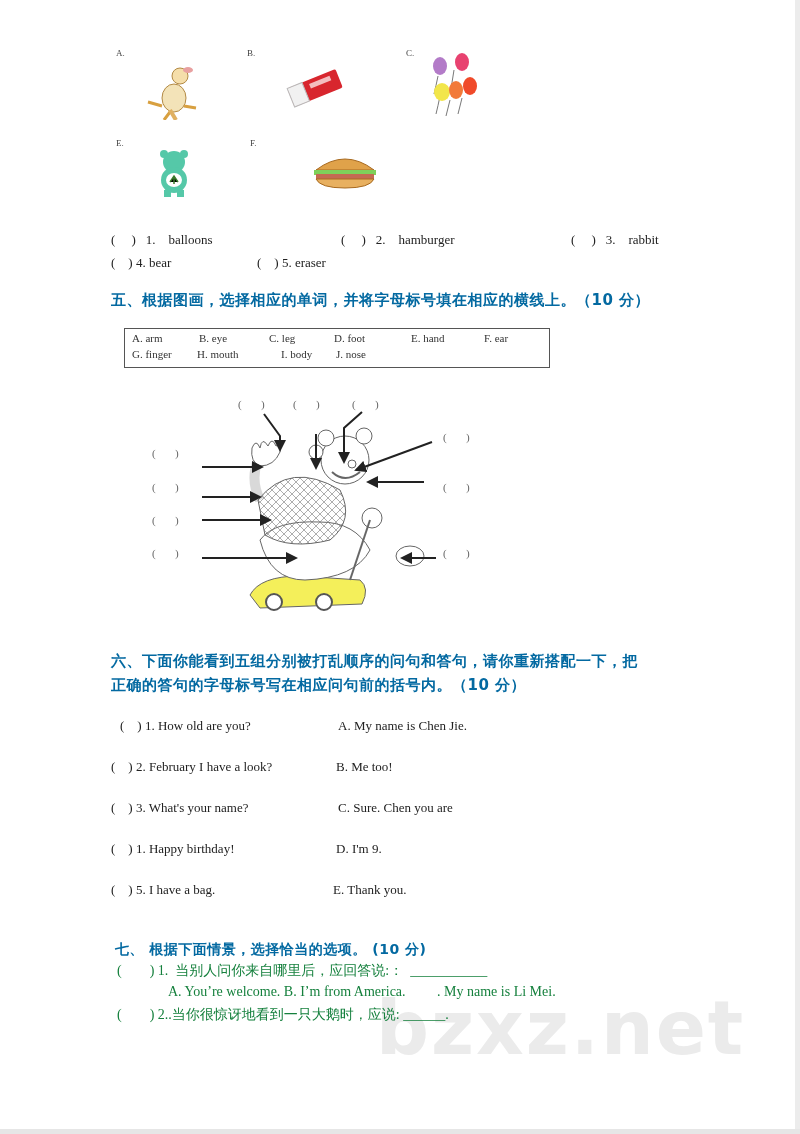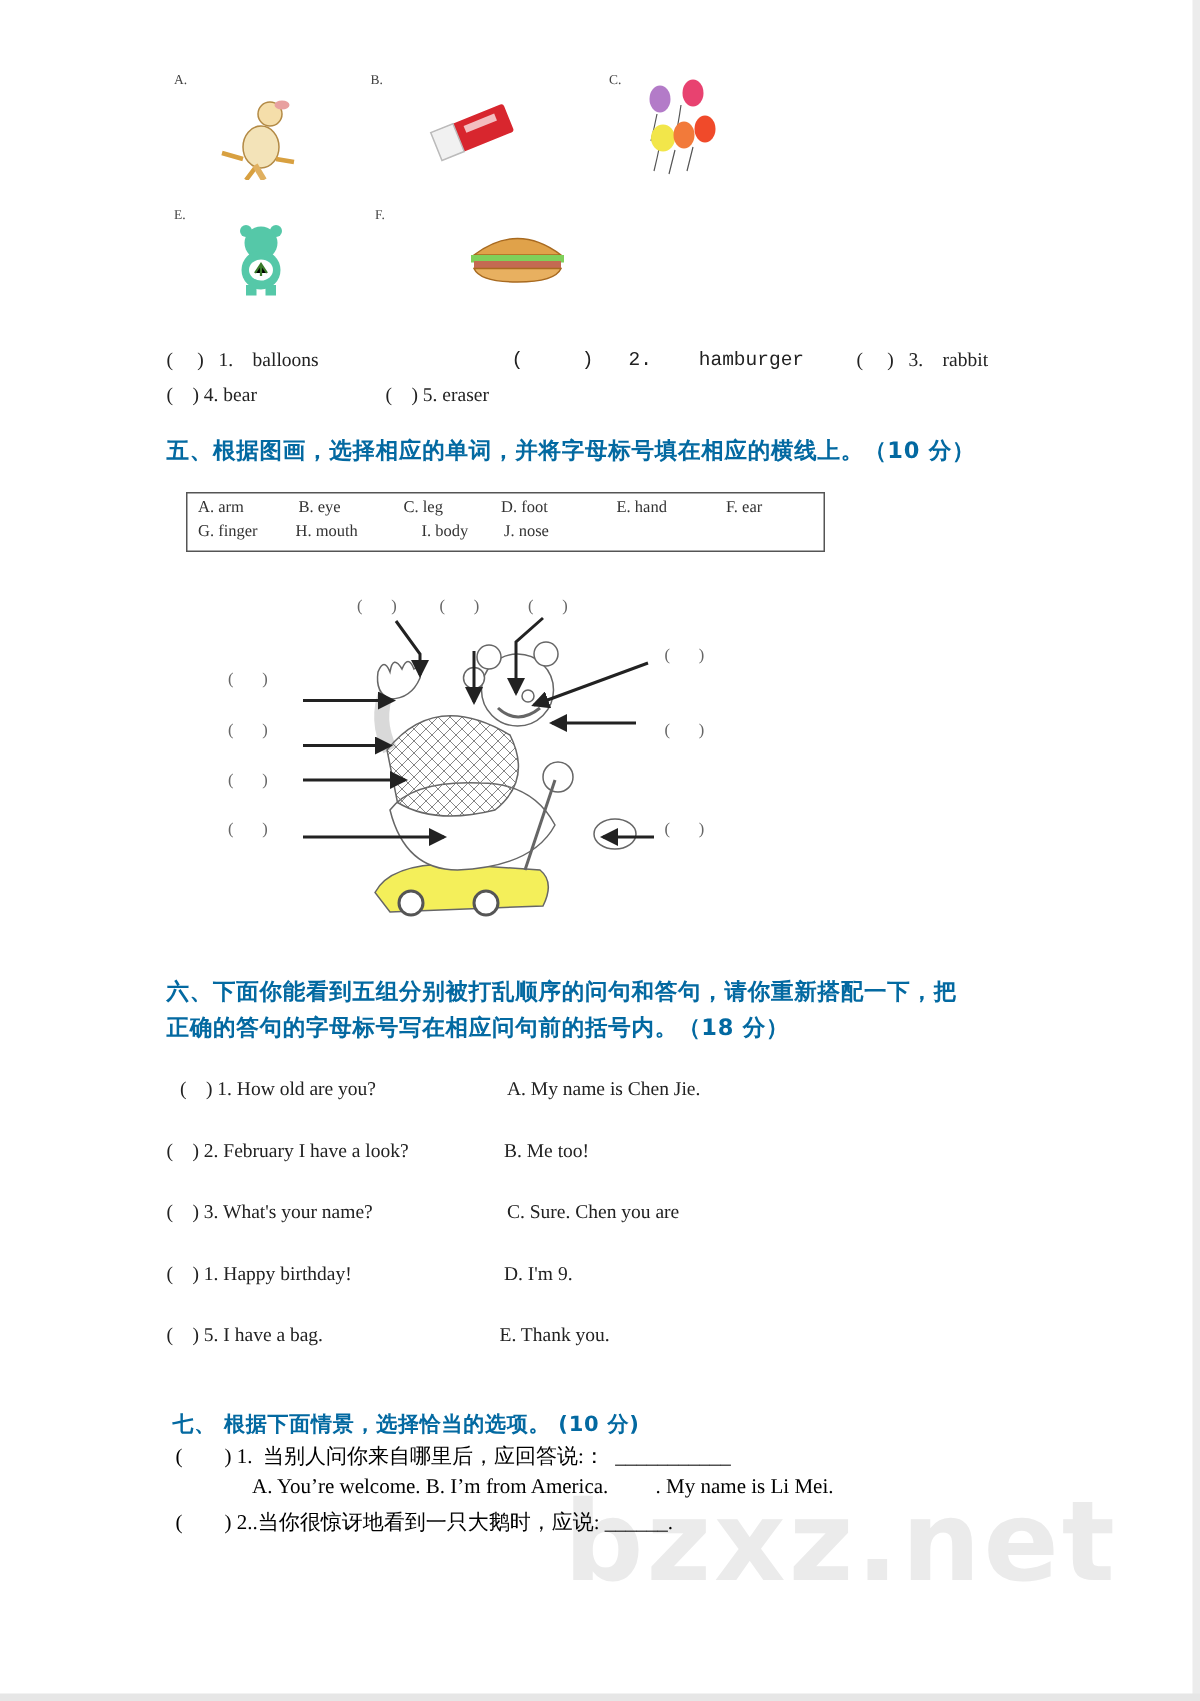--- a/index.html
+++ b/index.html
@@ -13,21 +13,21 @@
   .pic-label { font-size:9px; color:#444; }
   .q { font-size:13px; color:#222; white-space:pre; }
   .heading { font-family:"DejaVu Sans", sans-serif; font-weight:bold; font-size:15px; color:#0369a1; white-space:nowrap; letter-spacing:0.5px; }
   .wordbox { position:absolute; left:124px; top:328px; width:424px; height:38px; border:1px solid #555; }
   .wb { position:absolute; font-size:11px; color:#333; white-space:nowrap; }
   .br { position:absolute; font-size:11px; color:#666; white-space:pre; }
   .watermark {
     position:absolute; left:376px; top:985px; font-family:"DejaVu Sans", sans-serif;
     font-weight:bold; font-size:74px; color:#ebebeb; letter-spacing:2px;
   }
-  .q7 { font-family:"Liberation Serif", serif; font-size:14px; white-space:pre; color:#000000; }
+  .q7 { font-family:"Liberation Serif", serif; font-size:14px; white-space:pre; color:#15803d; }
 </style>
 </head>
 <body>
 
 <div class="edge-right"></div>
 <div class="edge-bottom"></div>
 
 <div>
   <span class="abs pic-label" style="left:116px;top:48px;">A.</span>
   <span class="abs pic-label" style="left:247px;top:48px;">B.</span>
@@ -74,21 +74,21 @@
   <svg class="abs" style="left:310px;top:152px;" width="70" height="38">
     <path d="M6 18 Q35 -4 64 18 Z" fill="#e0a24a" stroke="#a86a20"></path>
     <rect x="4" y="18" width="62" height="5" fill="#7fd05a"></rect>
     <rect x="6" y="22" width="58" height="5" fill="#c46a52"></rect>
     <path d="M6 27 L64 27 Q60 36 35 36 Q10 36 6 27 Z" fill="#e8b060" stroke="#a86a20"></path>
   </svg>
 </div>
 
 <div>
   <span class="abs q" style="left:111px;top:232px;">(     )   1.    balloons</span>
-  <span class="abs q" style="left:341px;top:232px;font-family:Liberation Mono, monospace;">(     )   2.    hamburger</span>
+  <span class="abs q" style="left:341px;top:232px;">(     )   2.    hamburger</span>
   <span class="abs q" style="left:571px;top:232px;">(     )   3.    rabbit</span>
   <span class="abs q" style="left:111px;top:255px;">(    ) 4. bear</span>
   <span class="abs q" style="left:257px;top:255px;">(    ) 5. eraser</span>
 </div>
 
 <div class="abs heading" style="left:111px;top:291px;">五、根据图画，选择相应的单词，并将字母标号填在相应的横线上。（10  分）</div>
 
 <div class="wordbox">
   <span class="wb" style="left:7px;top:3px;">A. arm</span>
   <span class="wb" style="left:74px;top:3px;">B. eye</span>
@@ -154,21 +154,21 @@
     <path d="M284 92 L228 92" stroke="#222" stroke-width="2" marker-end="url(#ah)"></path>
     <path d="M62 77 L122 77" stroke="#222" stroke-width="2" marker-end="url(#ah)"></path>
     <path d="M62 107 L120 107" stroke="#222" stroke-width="2" marker-end="url(#ah)"></path>
     <path d="M62 130 L130 130" stroke="#222" stroke-width="2" marker-end="url(#ah)"></path>
     <path d="M62 168 L156 168" stroke="#222" stroke-width="2" marker-end="url(#ah)"></path>
     <path d="M296 168 L262 168" stroke="#222" stroke-width="2" marker-end="url(#ah)"></path>
   </svg>
 </div>
 
 <div class="abs heading" style="left:111px;top:652px;">六、下面你能看到五组分别被打乱顺序的问句和答句，请你重新搭配一下，把</div>
-<div class="abs heading" style="left:111px;top:676px;">正确的答句的字母标号写在相应问句前的括号内。（18 分）</div>
+<div class="abs heading" style="left:111px;top:676px;">正确的答句的字母标号写在相应问句前的括号内。（10 分）</div>
 
 <div>
   <span class="abs q" style="left:120px;top:718px;">(    ) 1. How old are you?</span>
   <span class="abs q" style="left:111px;top:759px;">(    ) 2. February I have a look?</span>
   <span class="abs q" style="left:111px;top:800px;">(    ) 3. What's your name?</span>
   <span class="abs q" style="left:111px;top:841px;">(    ) 1. Happy birthday!</span>
   <span class="abs q" style="left:111px;top:882px;">(    ) 5. I have a bag.</span>
 </div>
 <div>
   <span class="abs q" style="left:338px;top:718px;">A. My name is Chen Jie.</span>

